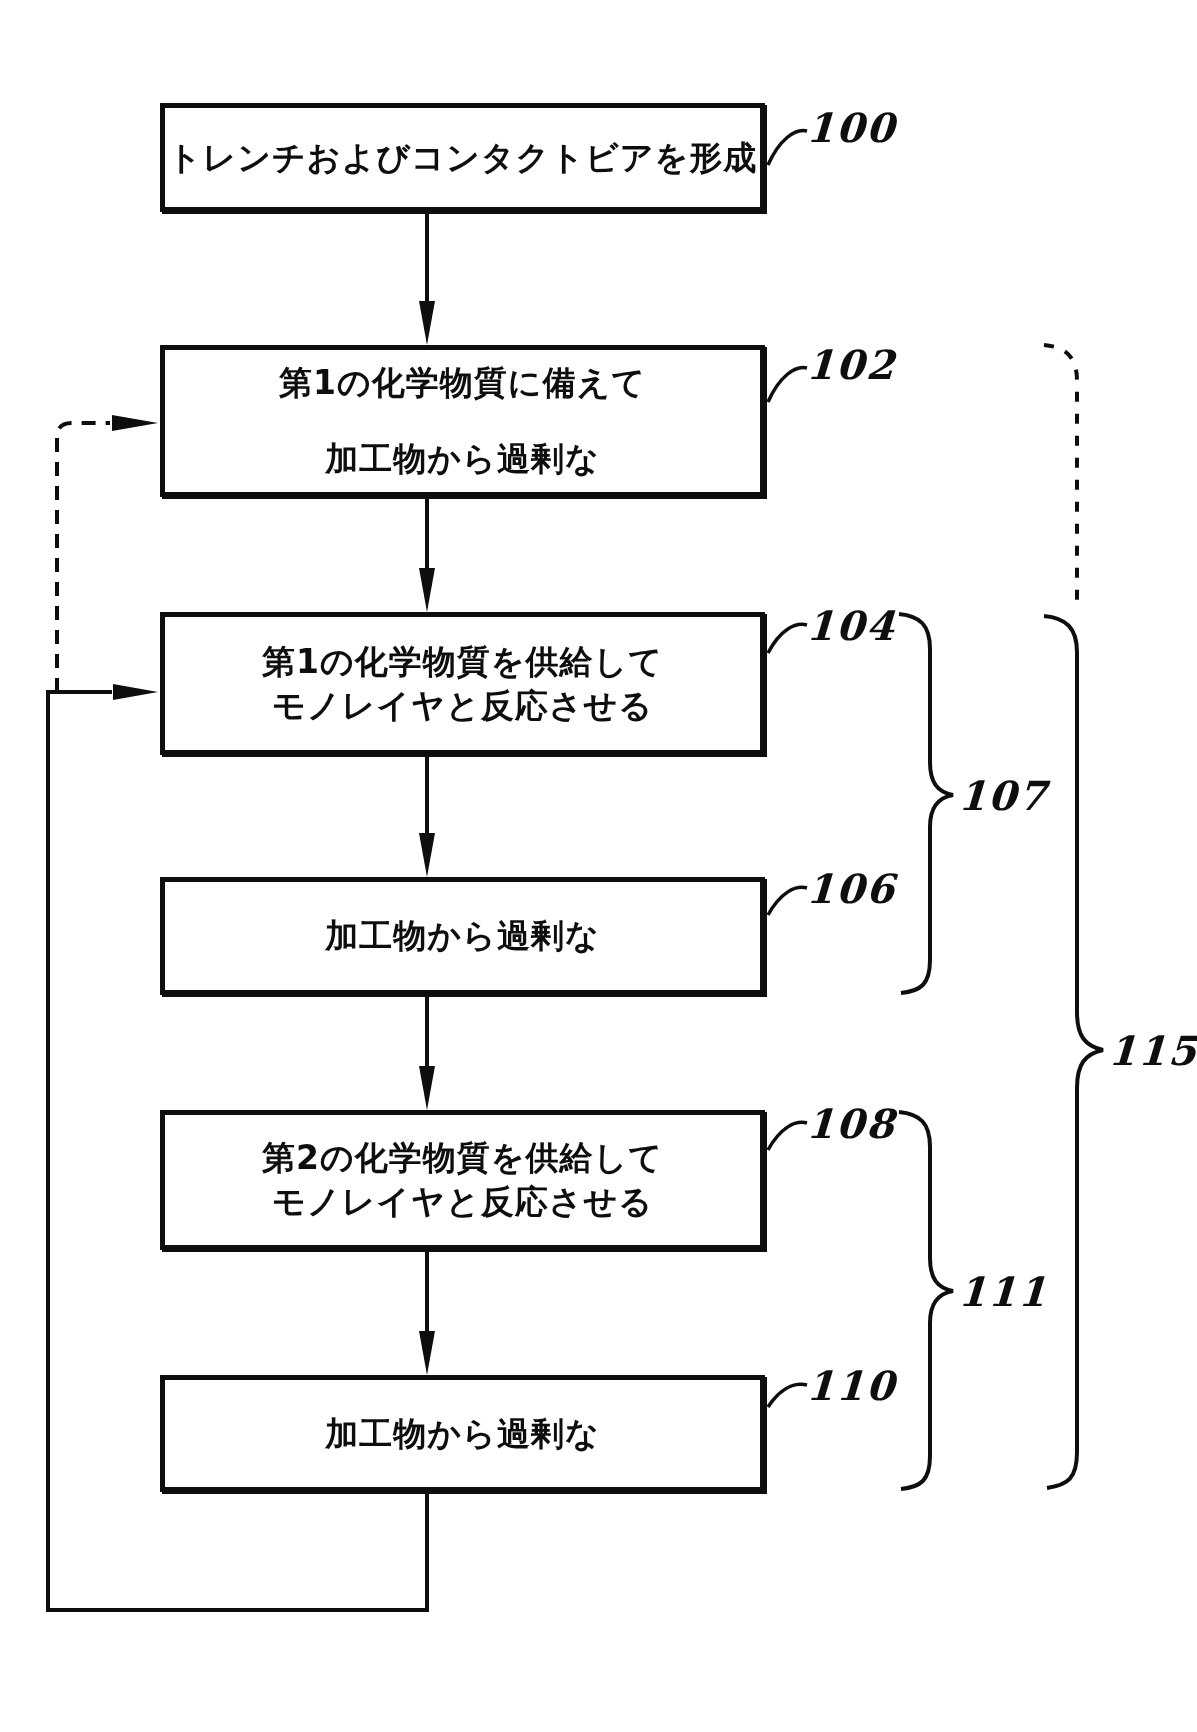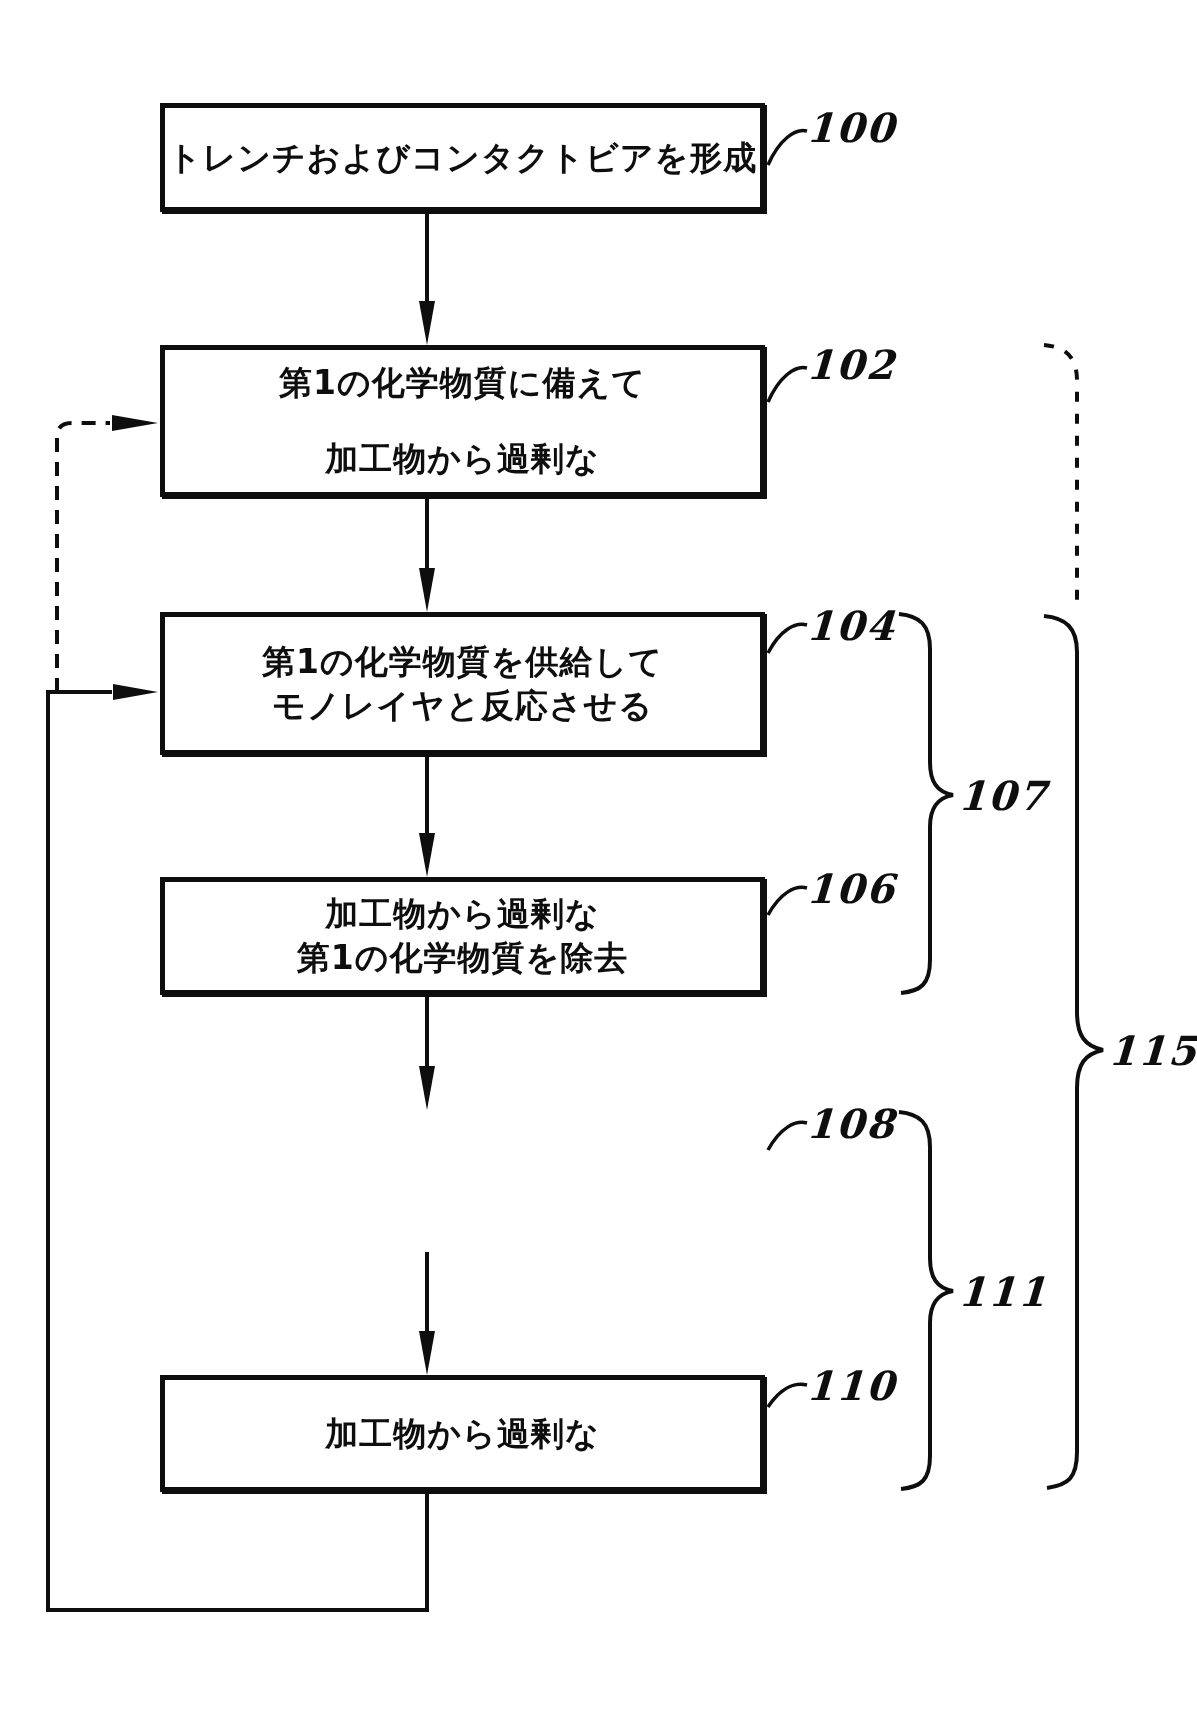--- a/index.html
+++ b/index.html
@@ -94,23 +94,26 @@
     <div class="bline">加工物から過剰な</div>
   </div>
 
   <div class="box" style="left:160px;top:612px;width:605px;height:143px;justify-content:center;">
     <div class="bline">第1の化学物質を供給して</div>
     <div class="bline">モノレイヤと反応させる</div>
   </div>
 
   <div class="box" style="left:160px;top:877px;width:605px;height:118px;">
     <div class="bline">加工物から過剰な</div>
-    <div class="bline">第1の化学物質を除去</div>
   </div>
 
+  <div class="box" style="left:160px;top:1110px;width:605px;height:140px;">
+    <div class="bline">第2の化学物質を供給して</div>
+    <div class="bline">モノレイヤと反応させる</div>
+  </div>
 
   <div class="box" style="left:160px;top:1375px;width:605px;height:117px;">
     <div class="bline">加工物から過剰な</div>
   </div>
 
   <div class="ref" style="left:810px;top:104px;">100</div>
   <div class="ref" style="left:810px;top:341px;">102</div>
   <div class="ref" style="left:810px;top:602px;">104</div>
   <div class="ref" style="left:810px;top:865px;">106</div>
   <div class="ref" style="left:810px;top:1100px;">108</div>

